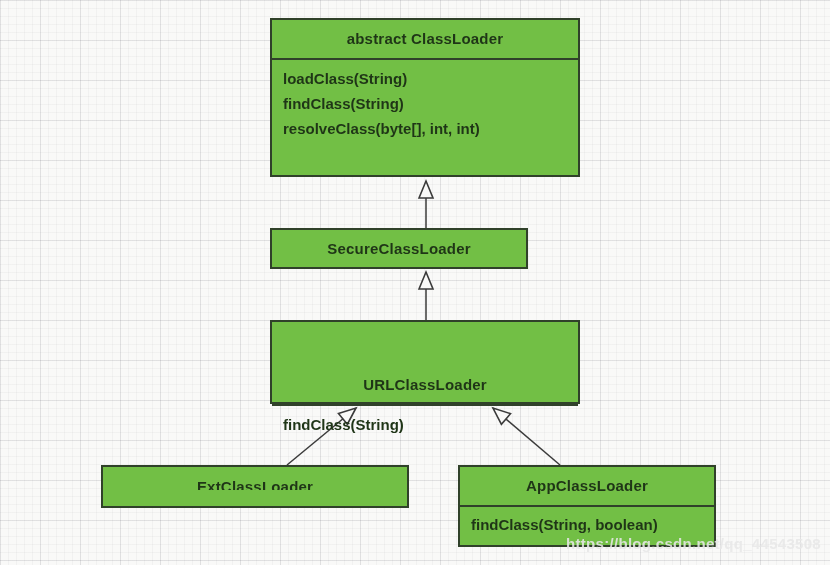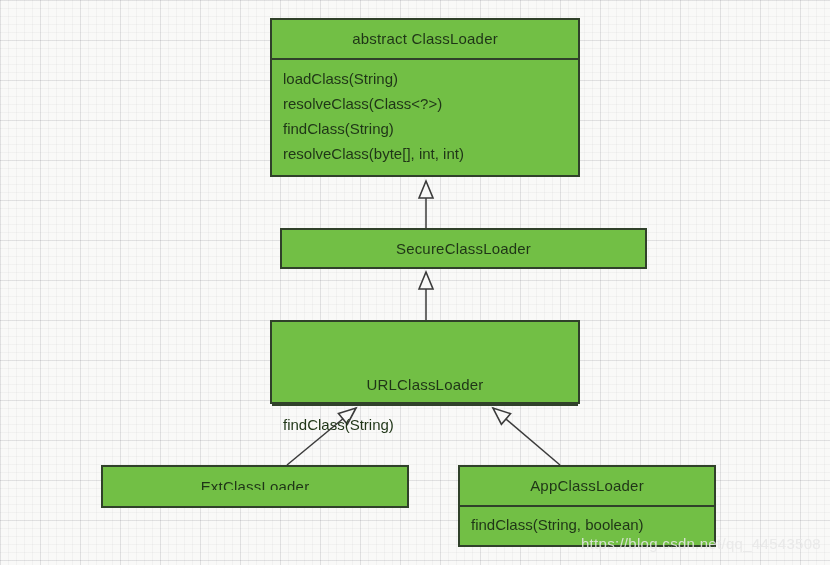--- a/index.html
+++ b/index.html
@@ -9,20 +9,21 @@
     height: 565px;
     overflow: hidden;
     background-color: #f9f9f8;
     background-image:
       linear-gradient(to right, rgba(120,120,130,0.14) 1px, transparent 1px),
       linear-gradient(to bottom, rgba(120,120,130,0.14) 1px, transparent 1px),
       linear-gradient(to right, rgba(120,120,130,0.06) 1px, transparent 1px),
       linear-gradient(to bottom, rgba(120,120,130,0.06) 1px, transparent 1px);
     background-size: 40px 40px, 40px 40px, 8px 8px, 8px 8px;
     font-family: "Liberation Sans", sans-serif;
+    font-weight: bold;
   }
   .arrow-layer {
     position: absolute;
     left: 0; top: 0;
     pointer-events: none;
   }
   .class-box {
     position: absolute;
     box-sizing: border-box;
     background: #72bf45;
@@ -65,27 +66,26 @@
     <line x1="426" y1="228" x2="426" y2="181" stroke="#3b3b3b" stroke-width="1.5" marker-end="url(#hollow-tri)"></line>
     <line x1="426" y1="320" x2="426" y2="272" stroke="#3b3b3b" stroke-width="1.5" marker-end="url(#hollow-tri)"></line>
     <line x1="287" y1="465" x2="356" y2="408" stroke="#3b3b3b" stroke-width="1.5" marker-end="url(#hollow-tri)"></line>
     <line x1="560" y1="465" x2="493" y2="408" stroke="#3b3b3b" stroke-width="1.5" marker-end="url(#hollow-tri)"></line>
   </svg>
 
   <div class="class-box divided" style="left:270px; top:18px; width:310px; height:159px;">
     <div class="class-title" style="line-height:38px; height:38px;">abstract ClassLoader</div>
     <div class="class-methods methods-multi">
       <div class="method-line">loadClass(String)</div>
-      <div class="method-line">resolveClass(Class&lt;?&gt;)</div>
       <div class="method-line">findClass(String)</div>
       <div class="method-line">resolveClass(byte[], int, int)</div>
     </div>
   </div>
 
-  <div class="class-box" style="left:280px; top:228px; width:367px; height:41px;">
+  <div class="class-box" style="left:270px; top:228px; width:258px; height:41px;">
     <div class="class-title" style="line-height:37px; height:37px;">SecureClassLoader</div>
   </div>
 
   <div class="class-box divided" style="left:270px; top:320px; width:310px; height:84px;">
     <div class="class-title" style="line-height:38px; height:38px;margin-top:44px;">URLClassLoader</div>
     <div class="class-methods">
       <div class="method-line" style="line-height:38px;">findClass(String)</div>
     </div>
   </div>
 

